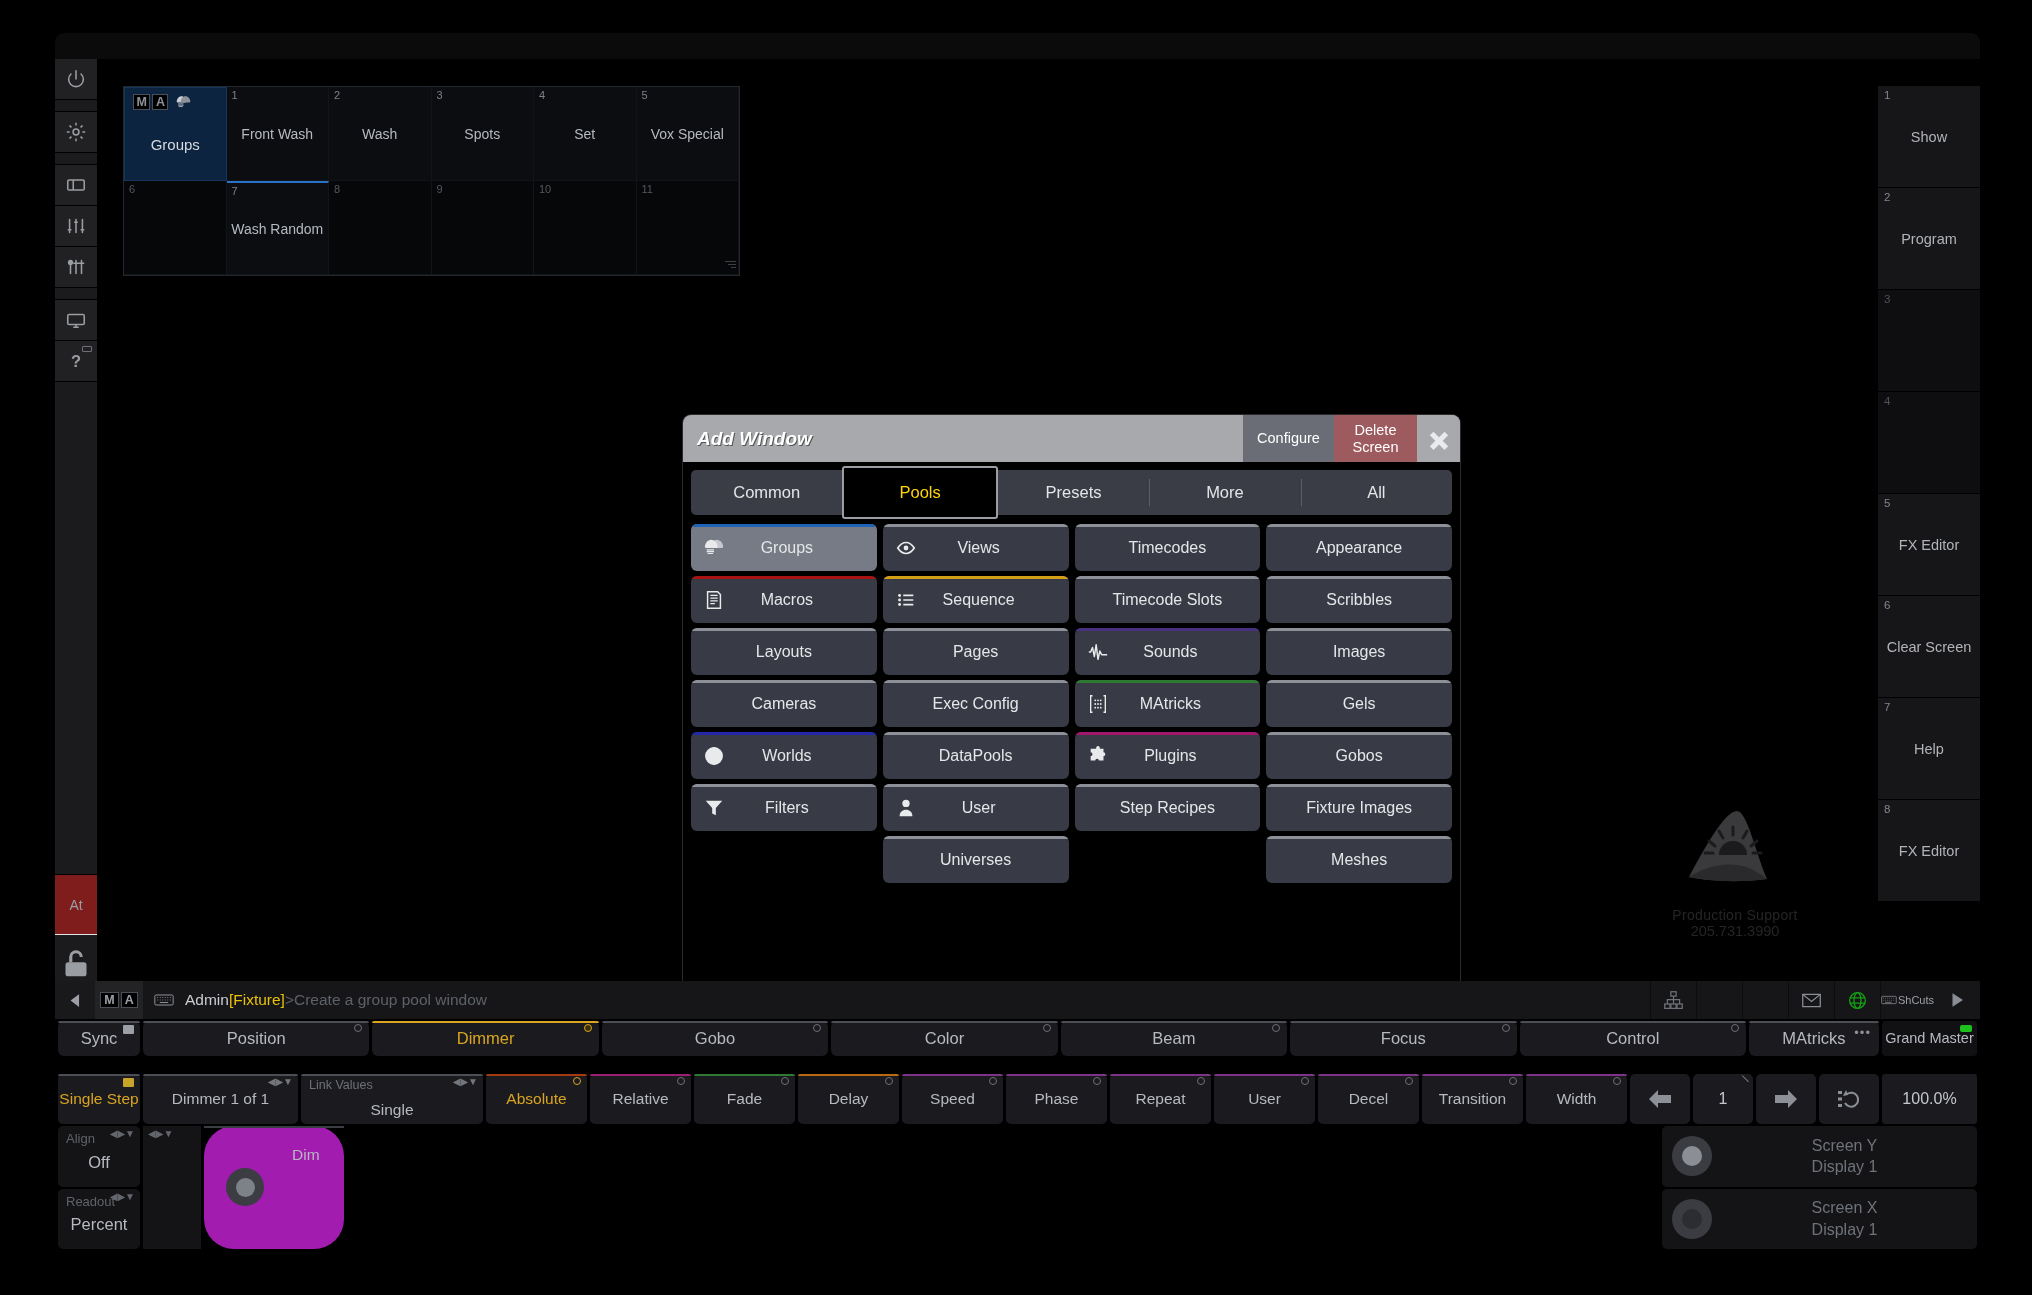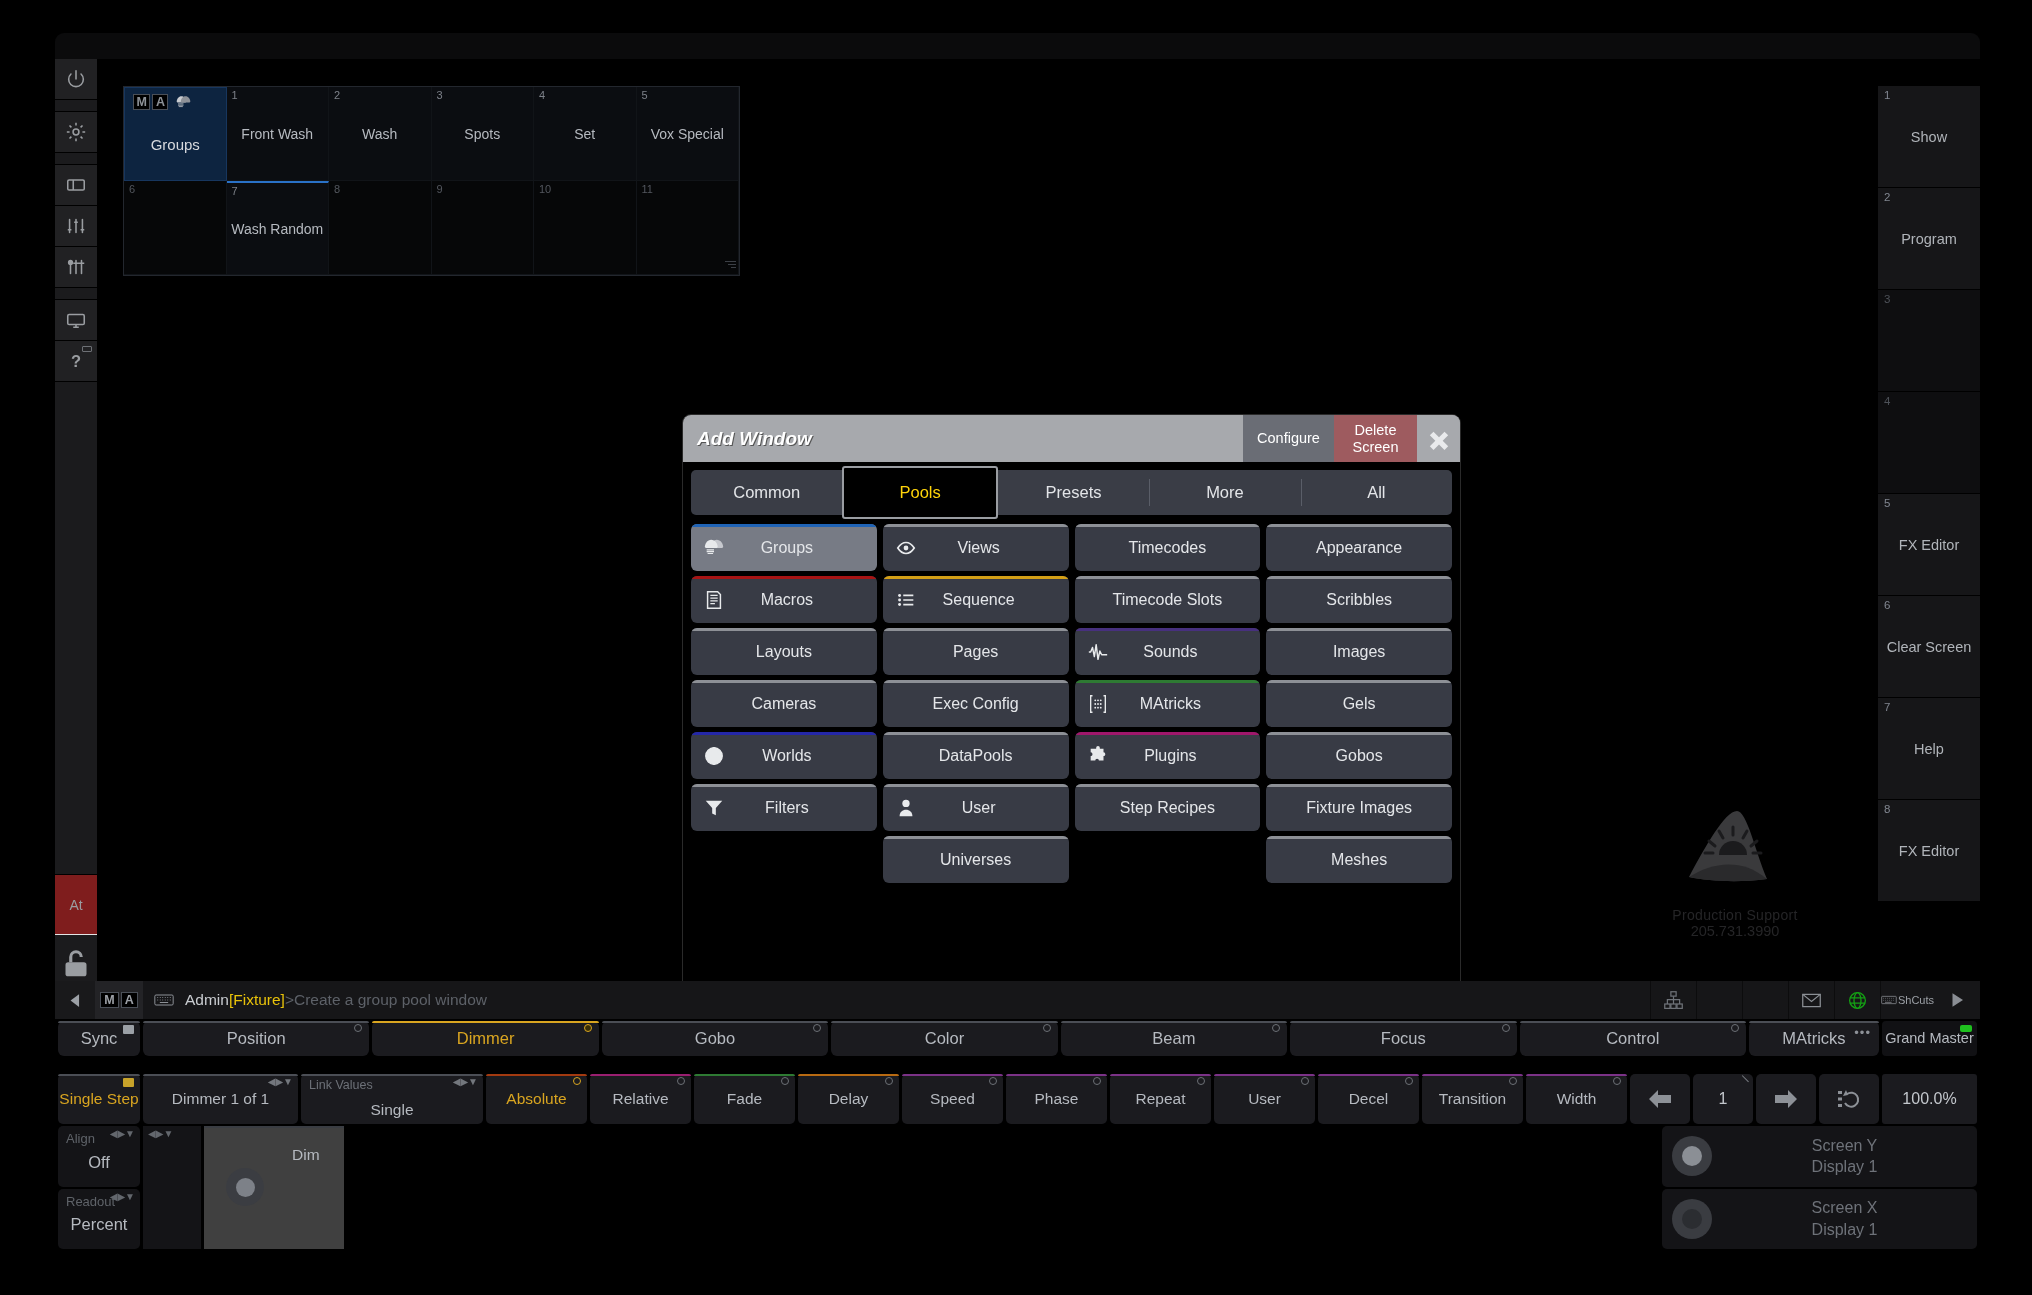--- a/index.html
+++ b/index.html
@@ -225,21 +225,21 @@
 
   #enc-row{ height:125px; padding:2px 3px 0 3px; gap:3px; }
   #align-col{ flex:0 0 82px; display:flex; flex-direction:column; gap:2px;}
   .alignbox{ flex:1; background:#141417; border-radius:5px; position:relative;
              display:flex; flex-direction:column; align-items:center; justify-content:center;}
   .alignbox .lbl{ position:absolute; top:5px; left:8px; font-size:13px; color:#5f6369;}
   .alignbox .val{ font-size:16.5px; color:#b6bac0; margin-top:12px;}
   .alignbox .arrows{ position:absolute; top:2px; right:5px; font-size:10px; color:#63676d;}
   #narrow-col{ flex:0 0 58px; background:#141417; border-radius:0; position:relative;}
   #narrow-col .arrows{ position:absolute; top:2px; left:5px; font-size:10px; color:#63676d;}
-  #dim-enc{ flex:0 0 140px; background:#404040; position:relative; }
+  #dim-enc{ flex:0 0 140px; background:#a21caf; position:relative;border-radius:30px; }
   #dim-enc .topbar{ position:absolute;top:0;left:0;right:0;height:2px;background:#3a3d43;}
   #dim-enc .knob{ position:absolute; left:22px; top:42px; width:38px;height:38px;border-radius:50%;
                   background:#3b3d42; display:flex;align-items:center;justify-content:center;}
   #dim-enc .knob i{ width:19px;height:19px;border-radius:50%;background:#7d8188;display:block;}
   #dim-enc .nm{ position:absolute; left:88px; top:20px; font-size:15.5px; color:#b6bac0;}
   #enc-spacer{ flex:1; background:transparent;}
   #screen-col{ flex:0 0 315px; display:flex; flex-direction:column; gap:2px;}
   .screen-enc{ flex:1; background:#141417; border-radius:5px; display:flex; align-items:center; padding-left:10px;}
   .screen-enc .knob{ width:40px;height:40px;border-radius:50%;background:#3a3c41;
                      display:flex;align-items:center;justify-content:center; flex:0 0 40px;}

